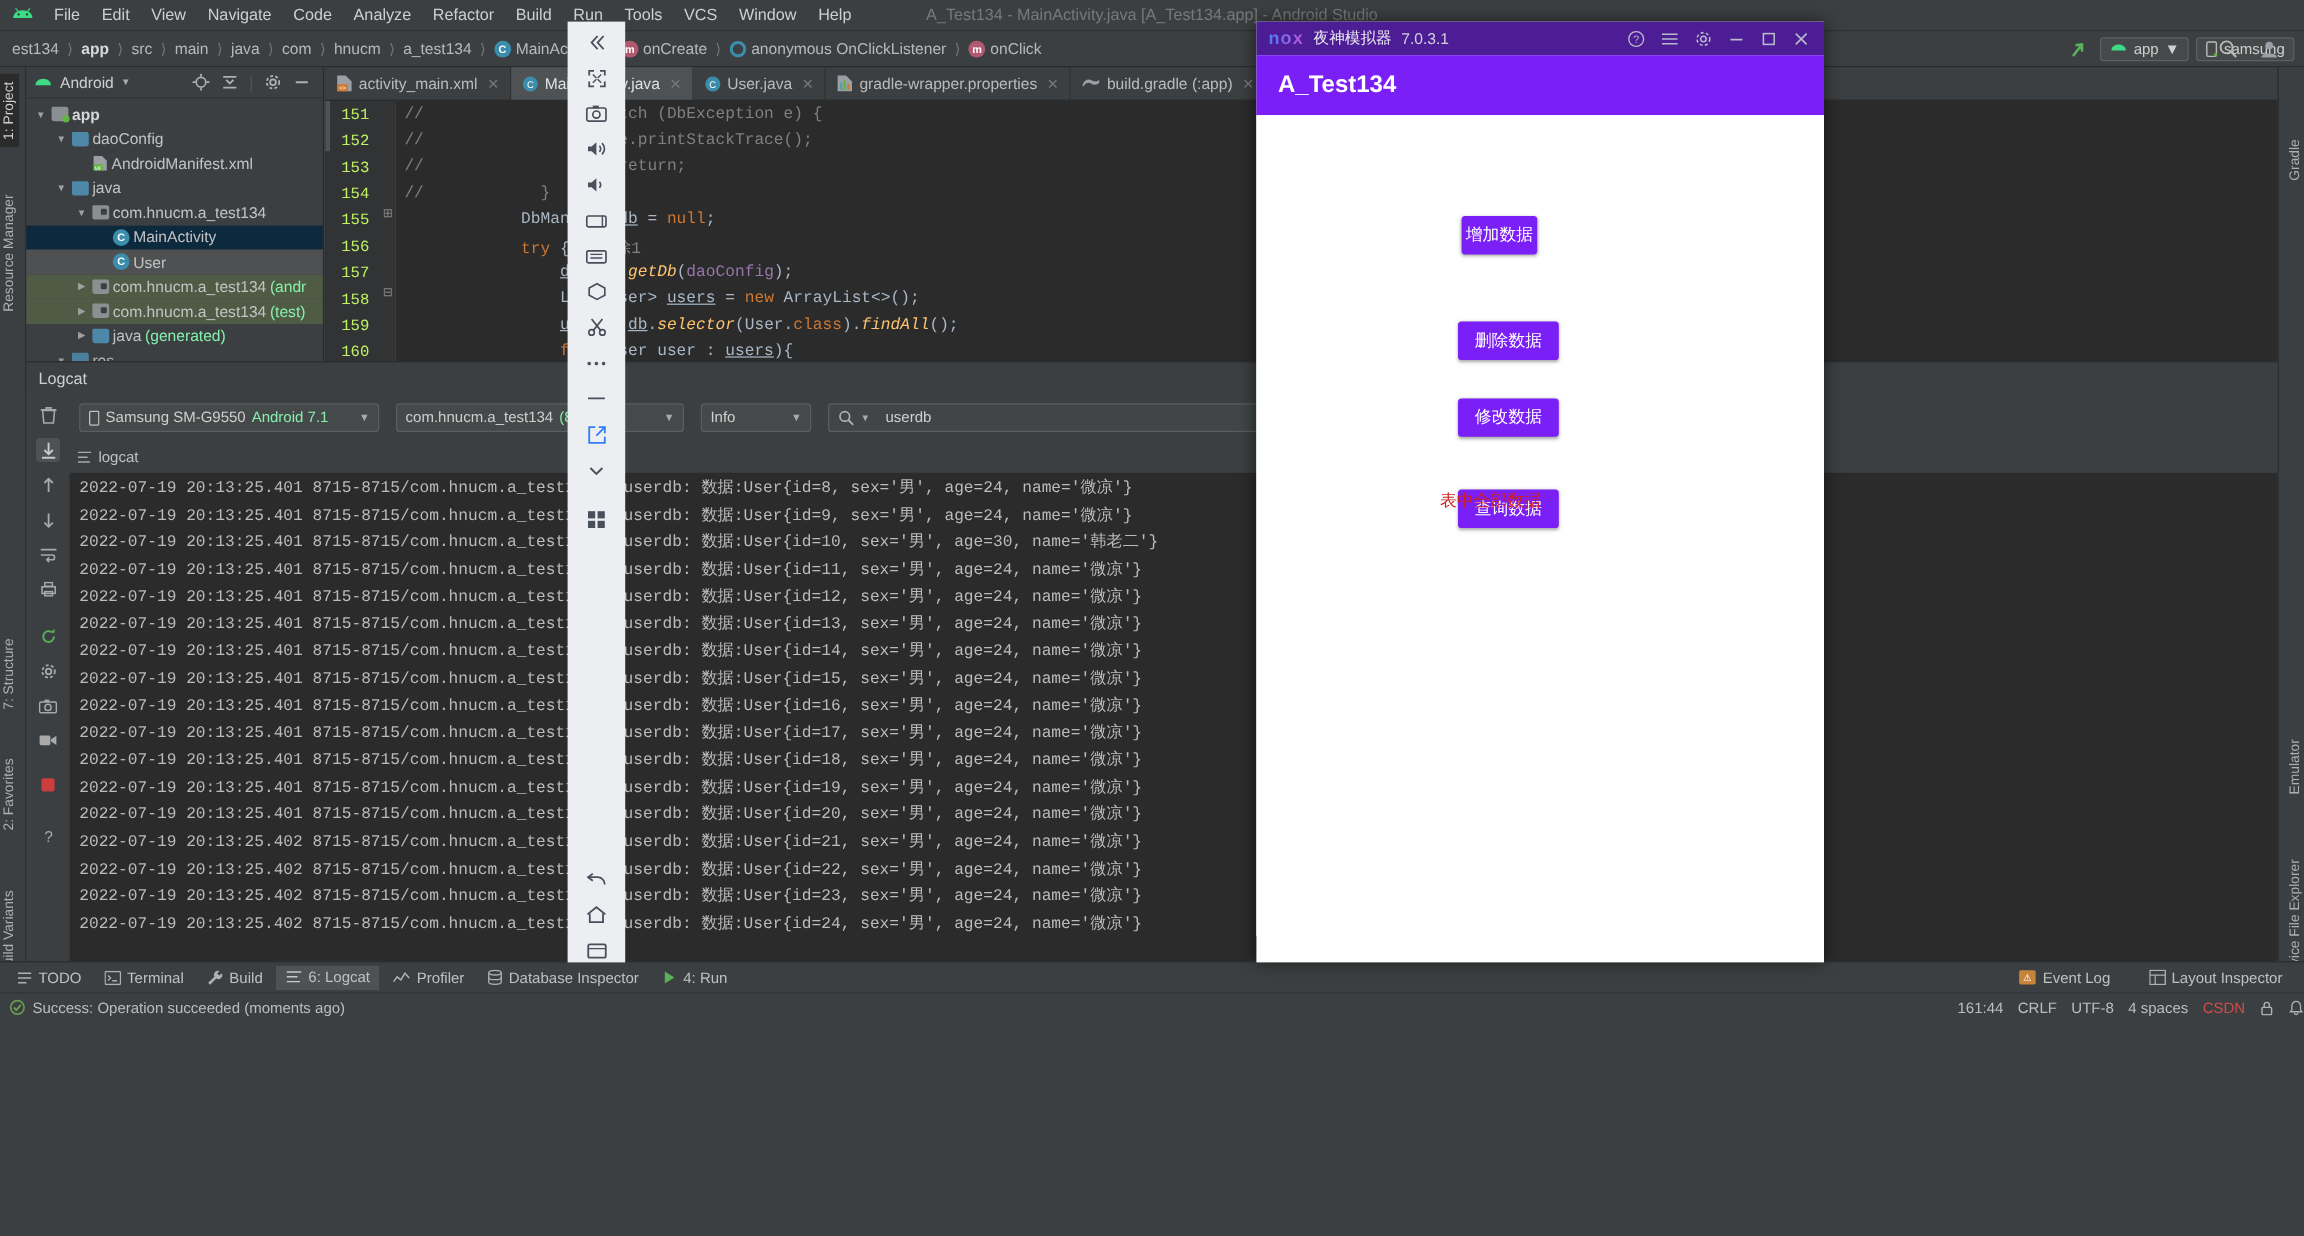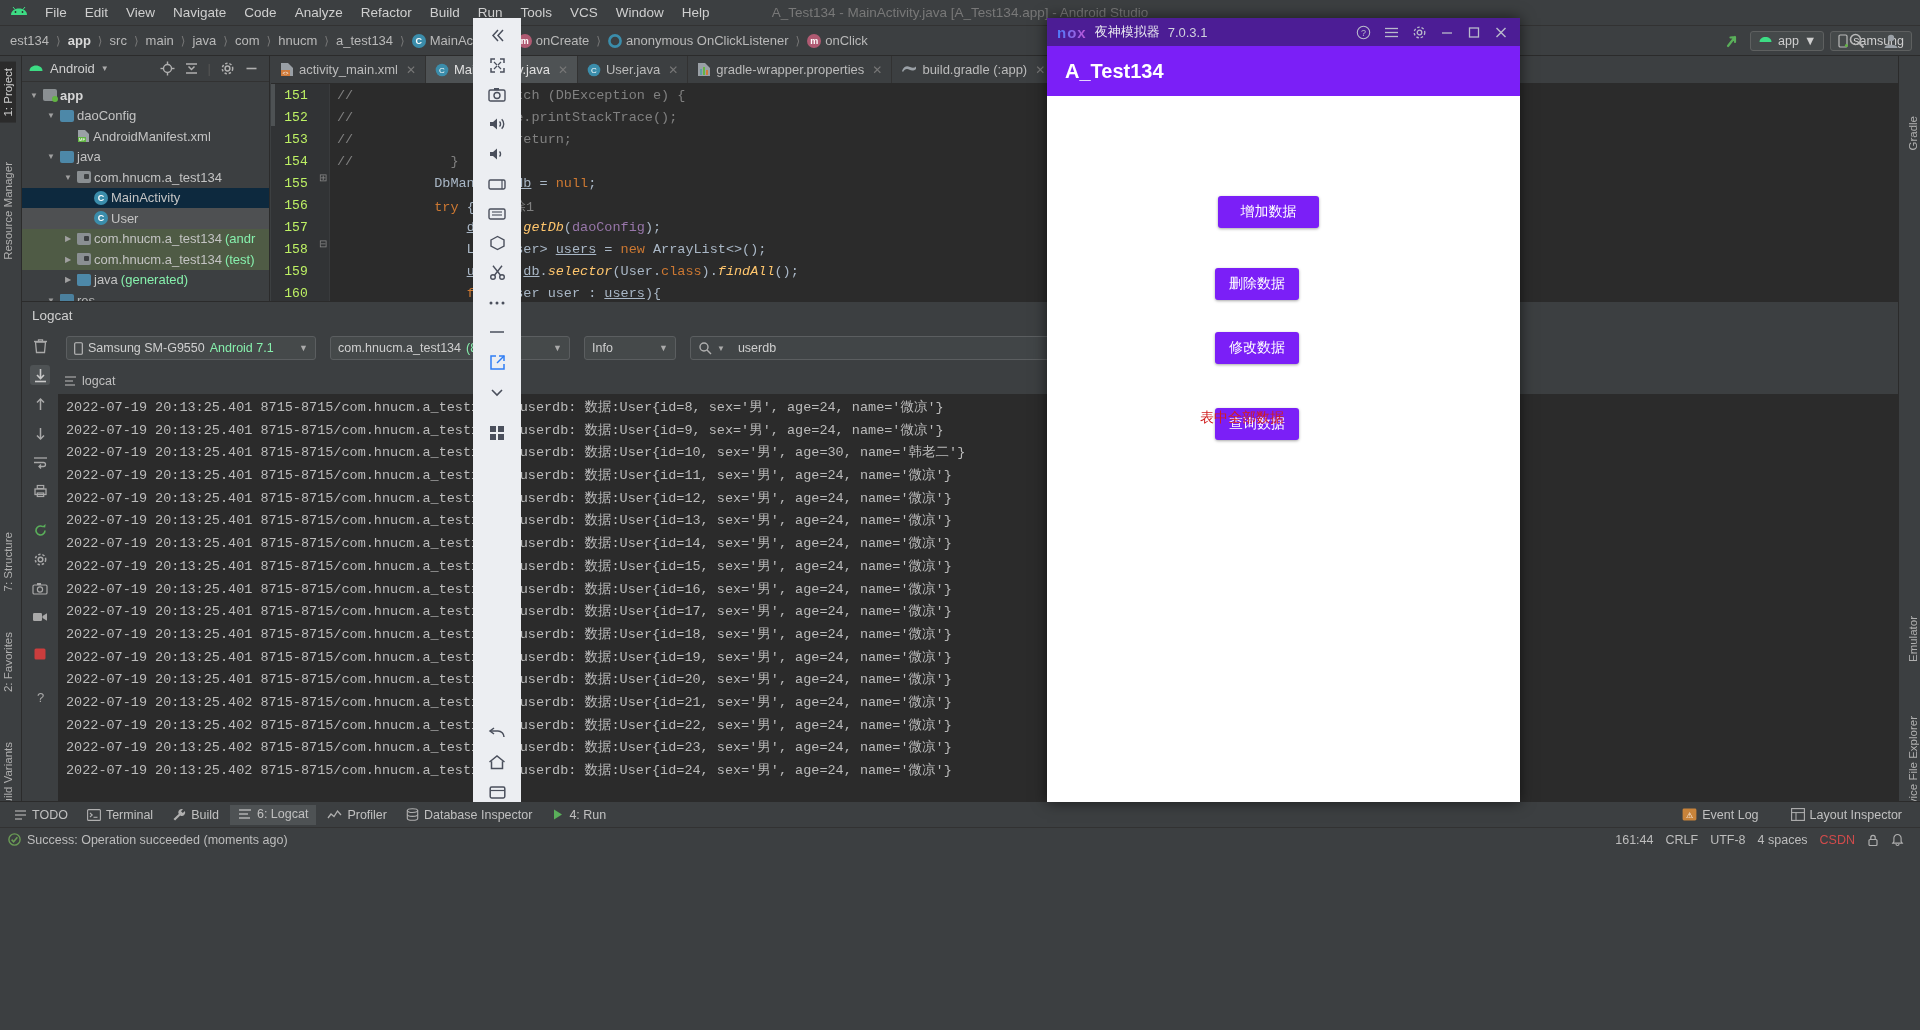--- a/index.html
+++ b/index.html
@@ -104,21 +104,21 @@
 
   
   #bottombar { position:absolute; left:0; top:745px; width:1920px; height:26px; background:#3c3f41;
                display:flex; align-items:center; gap:3px; padding-left:6px; border-top:1px solid #2b2b2b;}
   .bbtn { display:flex; align-items:center; gap:5px; padding:2px 8px; font-size:12.5px; color:#c0c0c0; white-space:nowrap;}
   .bbtn.active { background:#4e5254; border-bottom:2px solid #4e5254;}
   #bottombar .rt { margin-left:auto; display:flex; align-items:center; gap:16px; padding-right:10px;}
 
   #statusbar { position:absolute; left:0; top:771px; width:1920px; height:24px; background:#3c3f41;
                display:flex; align-items:center; padding-left:8px; font-size:12.5px; color:#bdbdbd; border-top:1px solid #323232;}
-  #statusbar .rt { margin-left:auto; display:flex; align-items:flex-end; gap:12px; padding-right:16px; }
+  #statusbar .rt { margin-left:auto; display:flex; align-items:flex-end; gap:12px; padding-right:0; }
 
   
   #nox { position:absolute; left:1047px; top:18px; width:473px; height:784px; background:#ffffff;
          box-shadow:0 0 14px rgba(0,0,0,.6); }
   #nox-title { height:28px; background:#4c1d95; display:flex; align-items:center; padding-left:10px; gap:8px; color:#e8e8f0; font-size:13px;}
   #nox-title .noxlogo { font-size:15px; letter-spacing:1px; font-weight:bold;
       background:linear-gradient(90deg,#4b7dfb,#c154d6); -webkit-background-clip:text; background-clip:text; color:transparent;}
   #nox-title .rt { margin-left:auto; display:flex; align-items:center; gap:13px; padding-right:12px; color:#b9bacb;}
   #nox-statusbar { height:22px; background:#4b0fd4; display:flex; align-items:center; justify-content:flex-end;
                    gap:6px; padding-right:10px; color:#fff; font-size:12px;}
@@ -762,21 +762,21 @@
             <line x1="11.5" y1="2" x2="2.5" y2="11" stroke="#b9bacb" stroke-width="1.4"></line>
           </svg>
       </span>
     </span>
   </div>
   <div id="nox-appbar">
     <span>A_Test134</span>
   </div>
   <div id="nox-screen">
     <div id="nox-buttons">
-        <div class="abtn" style="left: 171px; top: 100px; width: 101px; height: 32px;">增加数据</div>
+        <div class="abtn" style="left: 171px; top: 84px; width: 63px; height: 32px;">增加数据</div>
         <div class="abtn" style="left: 168px; top: 172px; width: 84px; height: 32px;">删除数据</div>
         <div class="abtn" style="left: 168px; top: 236px; width: 84px; height: 32px;">修改数据</div>
         <div class="abtn" style="left: 168px; top: 312px; width: 84px; height: 32px;">查询数据</div>
       </div>
     <div id="nox-note" style="left:153px; top:313px;">表中全部数据</div>
   </div>
 </div>
 
 <div id="nox-sidebar">
   <div class="sb">

